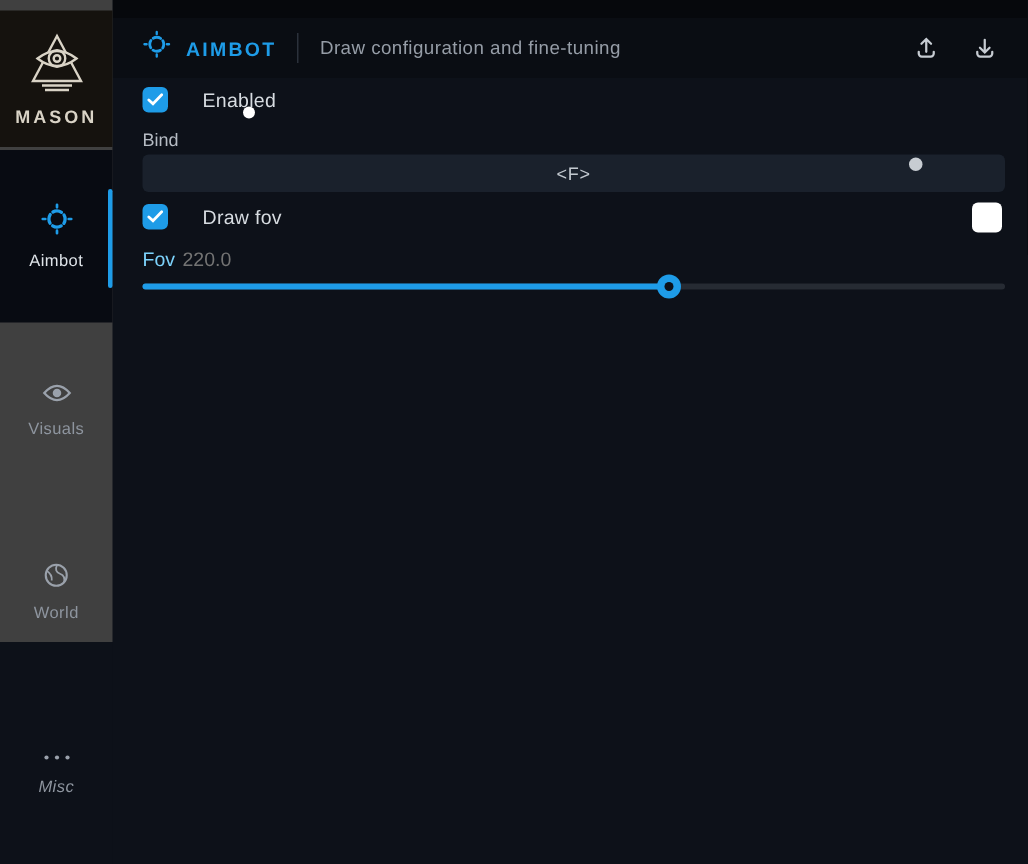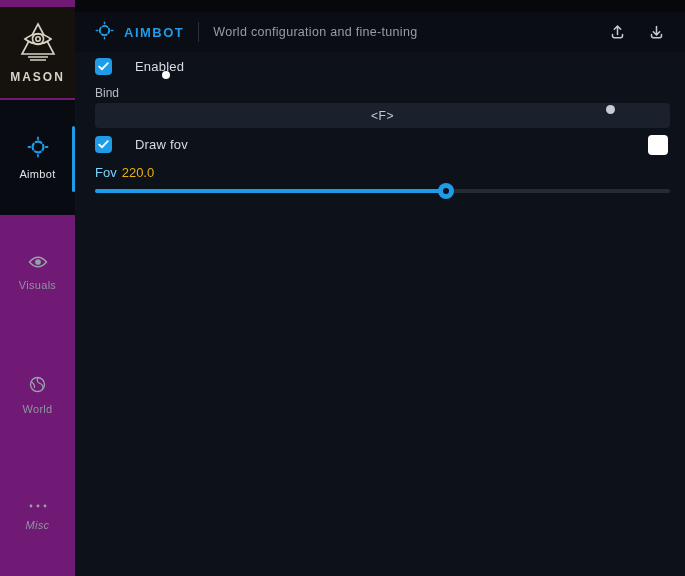--- a/index.html
+++ b/index.html
@@ -1,22 +1,22 @@
 <!DOCTYPE html>
 <html><head>
 <meta charset="utf-8">
 <style>
   * { margin:0; padding:0; box-sizing:border-box; }
   html,body { width:685px; height:576px; overflow:hidden; background:#06080c;
               font-family:"Liberation Sans", sans-serif; }
   .app { position:relative; width:685px; height:576px; background:#0d1119; }
 
   
-  .sidebar { position:absolute; left:0; top:0; width:75px; height:576px;
-             background:#701a75; z-index:2; }
+  .sidebar { position:absolute; left:0; top:0; width:75px; height:428px;
+             background:#404040; z-index:2; }
   .logo-block { position:absolute; top:7px; left:0; width:75px; height:91px;
                 background:#15120e; display:flex; flex-direction:column;
                 align-items:center; justify-content:center; }
   .logo-title { color:#d9d3c6; font-size:12px; font-weight:bold; letter-spacing:2px; margin-top:3px; }
   .nav-item { position:absolute; left:0; width:75px; display:flex; flex-direction:column;
               align-items:center; cursor:pointer; }
   .nav-item .nav-label { font-size:11px; color:#8e959f; margin-top:6px; letter-spacing:.3px; }
   .nav-item.active { background:#080b12; }
   .nav-item.active .nav-label { color:#dfe4e9; }
   .accent-bar { position:absolute; right:0; top:26px; width:3px; height:66px;
@@ -41,21 +41,21 @@
   .check-label { color:#d7dce1; font-size:13px; letter-spacing:.2px; }
   .field-label { position:absolute; left:20px; color:#b6bcc4; font-size:12px; }
   .bind-bar { position:absolute; left:20px; right:15px; top:103px; height:25px;
               background:#1a212c; border-radius:4px; display:flex; align-items:center;
               justify-content:center; cursor:pointer; }
   .bind-value { color:#c3c9d0; font-size:12px; letter-spacing:.5px; }
   .swatch { position:absolute; right:17px; top:135px; width:20px; height:20px;
             border-radius:4px; cursor:pointer; background:#ffffff; }
   .fov-row { position:absolute; left:20px; top:165px; font-size:13px; }
   .fov-name { color:#7dd3fc; }
-  .fov-value { color:#eab308; margin-left:5px; }
+  .fov-value { color:#737373; margin-left:5px; }
   .slider { position:absolute; left:20px; right:15px; top:186px; height:10px; cursor:pointer; }
   .slider-track { position:absolute; top:3px; left:0; right:0; height:4px;
                   background:#262b33; border-radius:2px; }
   .slider-fill { position:absolute; top:3px; left:0; height:4px;
                  background:#1e9ce8; border-radius:2px; }
   .slider-handle { position:absolute; top:-3px; width:16px; height:16px; border-radius:50%;
                    background:#1e9ce8; transform:translateX(-50%);
                    display:flex; align-items:center; justify-content:center; }
   .slider-handle-hole { width:6px; height:6px; border-radius:50%; background:#0d1119; }
 
@@ -131,21 +131,21 @@
 
     <div class="header">
       <span>
         <svg width="19" height="19" viewBox="0 0 22 22" fill="none" stroke="#1e9ce8" stroke-width="2.2" stroke-linecap="round">
           <circle cx="11" cy="11" r="5.4" stroke-dasharray="6 2.48" stroke-dashoffset="3"></circle>
           <path d="M11 1.5 V3.2 M20.5 11 H18.8 M11 20.5 V18.8 M1.5 11 H3.2" stroke-width="1.8"></path>
         </svg>
       </span>
       <span class="header-title">AIMBOT</span>
       <span class="header-divider"></span>
-      <span class="header-subtitle">World configuration and fine-tuning</span>
+      <span class="header-subtitle">Draw configuration and fine-tuning</span>
       <span class="header-spacer"></span>
       <button class="icon-btn">
         <svg width="17" height="17" viewBox="0 0 17 17" fill="none" stroke="#c6cbd2" stroke-width="1.5" stroke-linecap="round">
           <path d="M8.5 10.5 V2.5 M5.3 5.2 L8.5 2 L11.7 5.2"></path>
           <path d="M3.5 10.5 v1.2 a2 2 0 0 0 2 2 h6 a2 2 0 0 0 2-2 v-1.2"></path>
         </svg>
       </button>
       <button class="icon-btn">
         <svg width="17" height="17" viewBox="0 0 17 17" fill="none" stroke="#c6cbd2" stroke-width="1.5" stroke-linecap="round">
           <path d="M8.5 2.5 V10.5 M5.3 7.8 L8.5 11 L11.7 7.8"></path>

